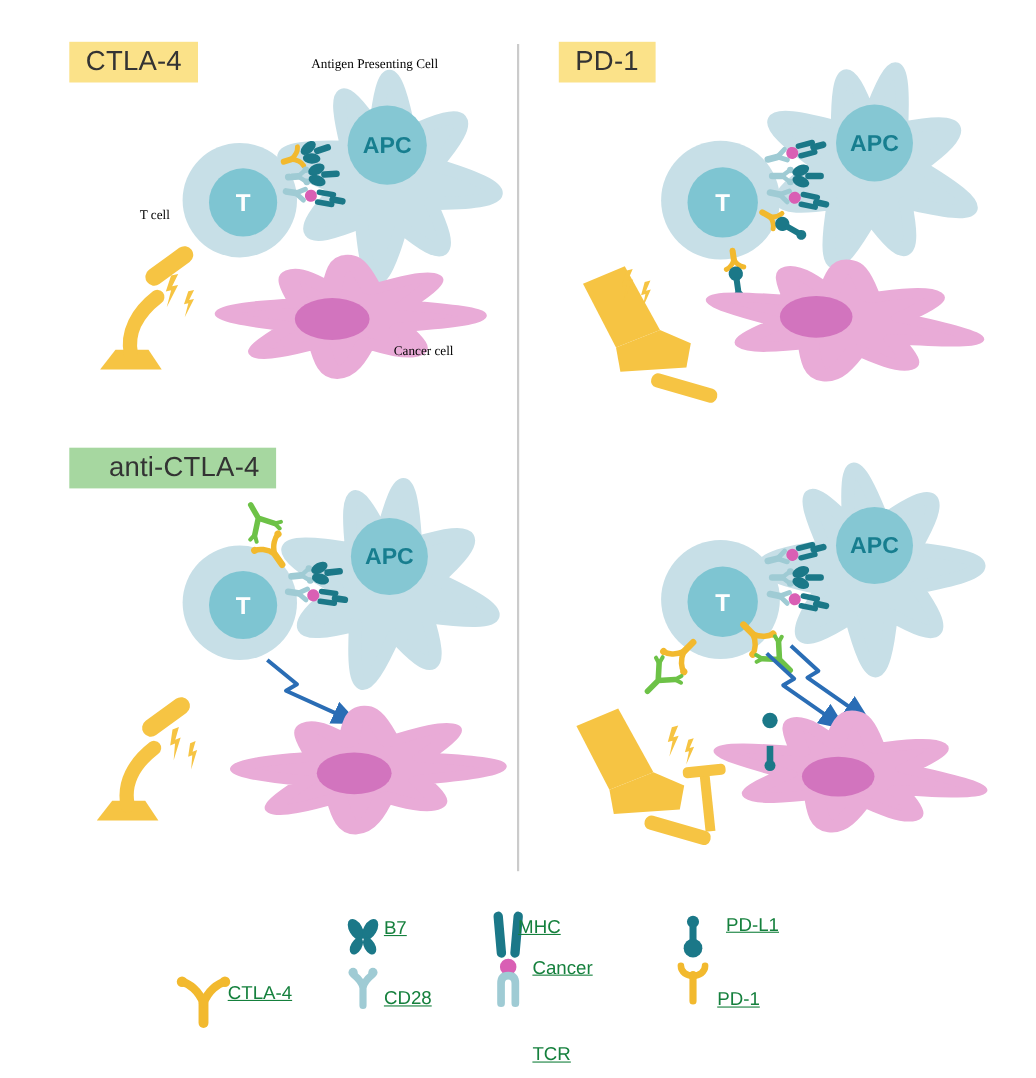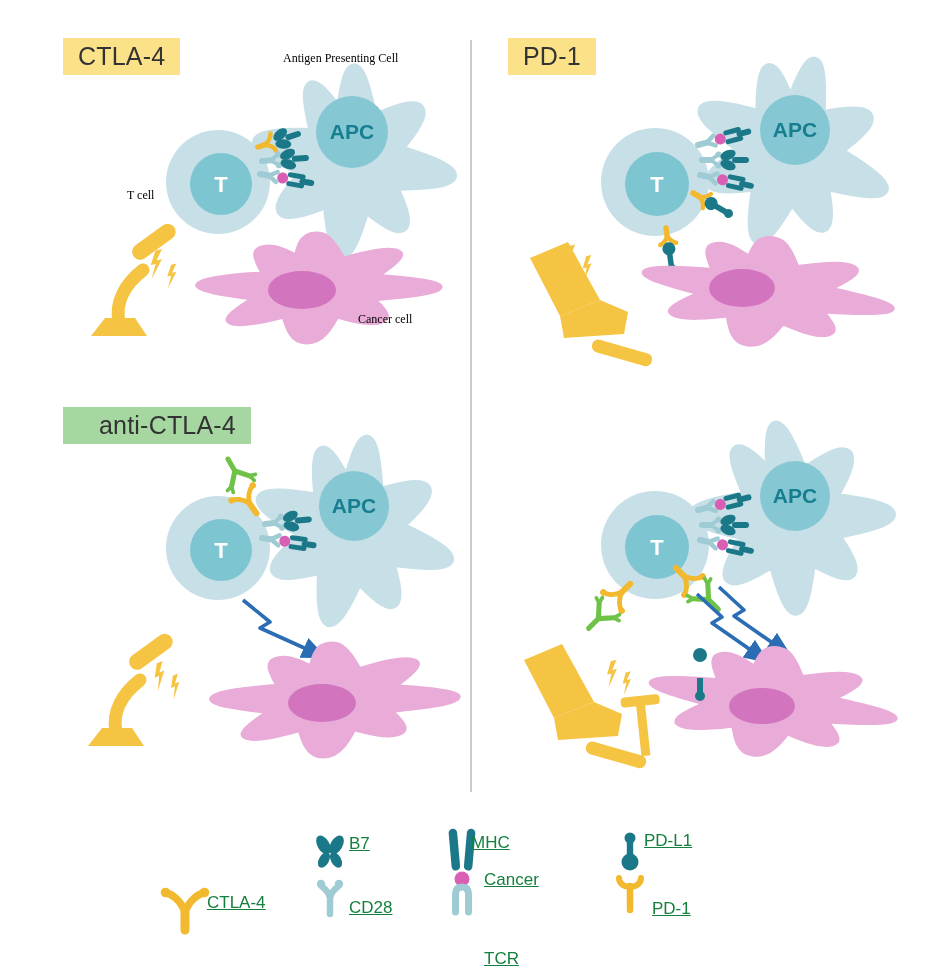--- a/index.html
+++ b/index.html
@@ -252,16 +252,16 @@
   <div class="caption" style="left:283px; top:51px;">Antigen Presenting Cell</div>
   <div class="caption" style="left:127px; top:188px;">T cell</div>
   <div class="caption" style="left:358px; top:312px;">Cancer cell</div>
 
   <div class="legend-label" style="left:207px; top:893px;">CTLA-4</div>
   <div class="legend-label" style="left:349px; top:834px;">B7</div>
   <div class="legend-label" style="left:349px; top:898px;text-align:center;">CD28</div>
   <div class="legend-label" style="left:471px; top:833px;">MHC</div>
   <div class="legend-label" style="left:484px; top:870px;">Cancer</div>
   <div class="legend-label" style="left:484px; top:902px;margin-top:47px;">TCR</div>
-  <div class="legend-label" style="left:644px; top:831px;">PD-L1</div>
+  <div class="legend-label" style="left:660px; top:831px;">PD-L1</div>
   <div class="legend-label" style="left:652px; top:899px;">PD-1</div>
 
 </div>
 
 </body></html>

